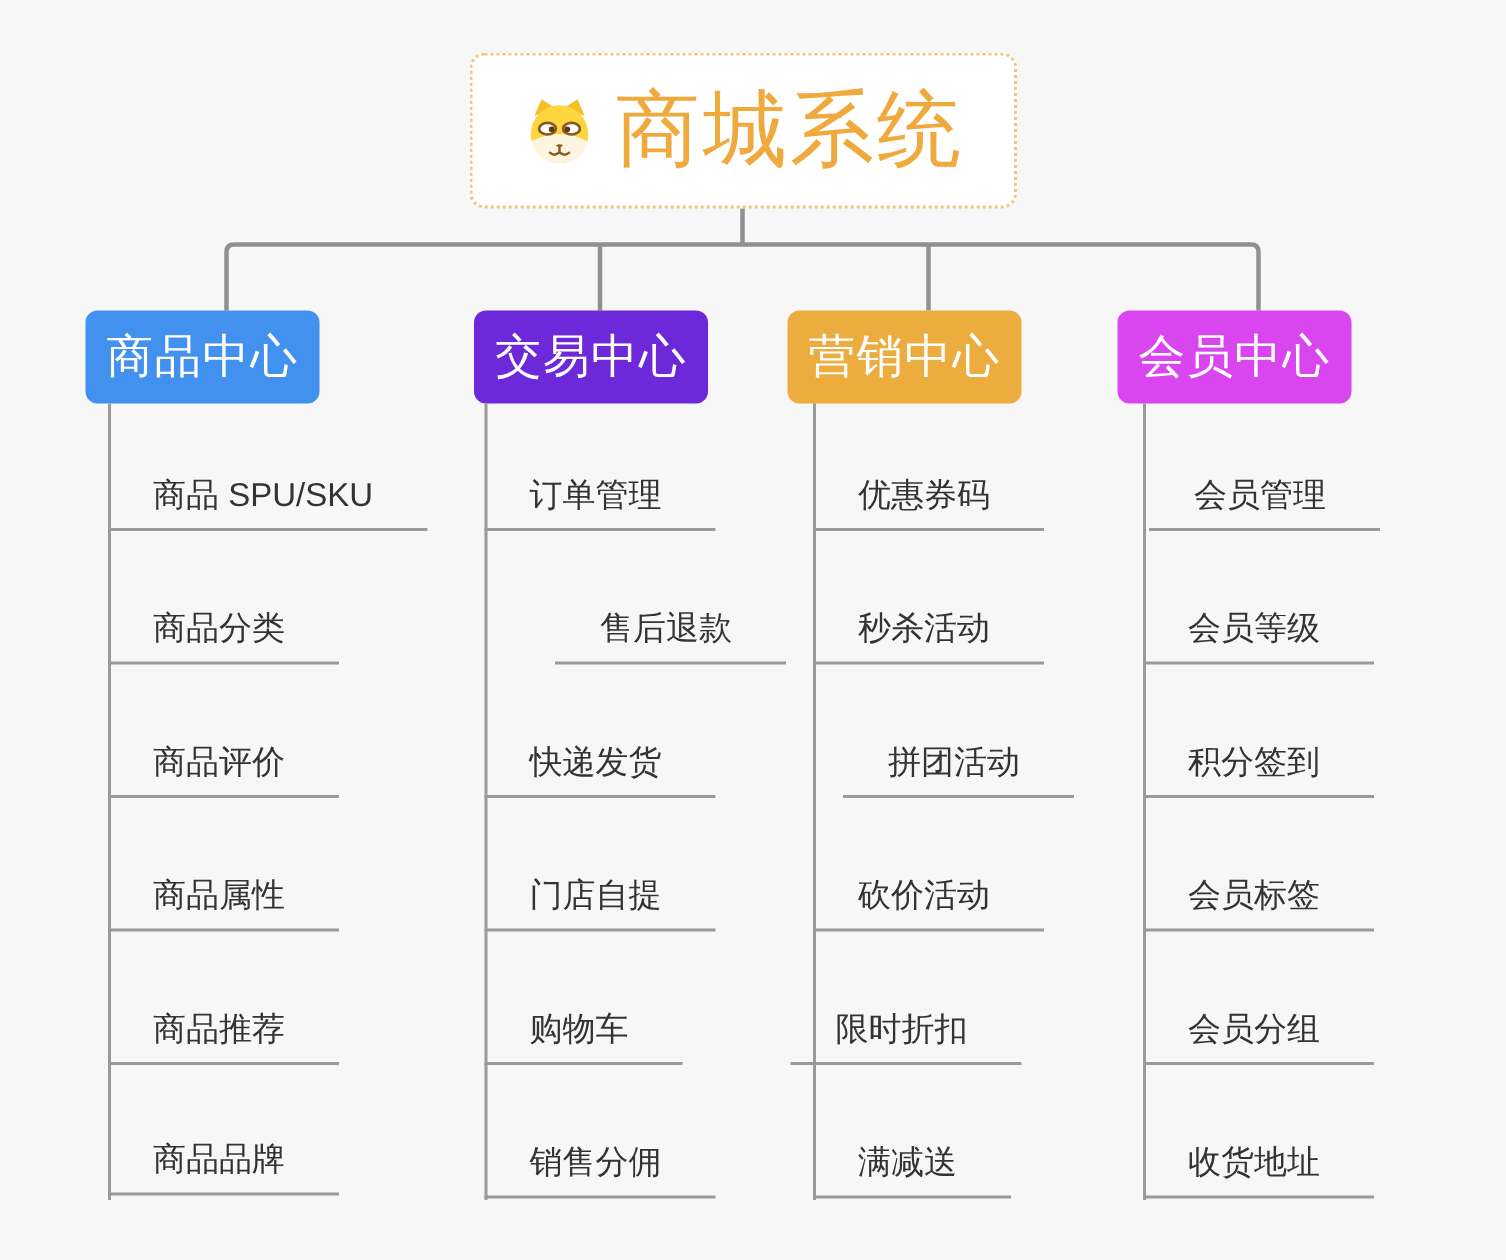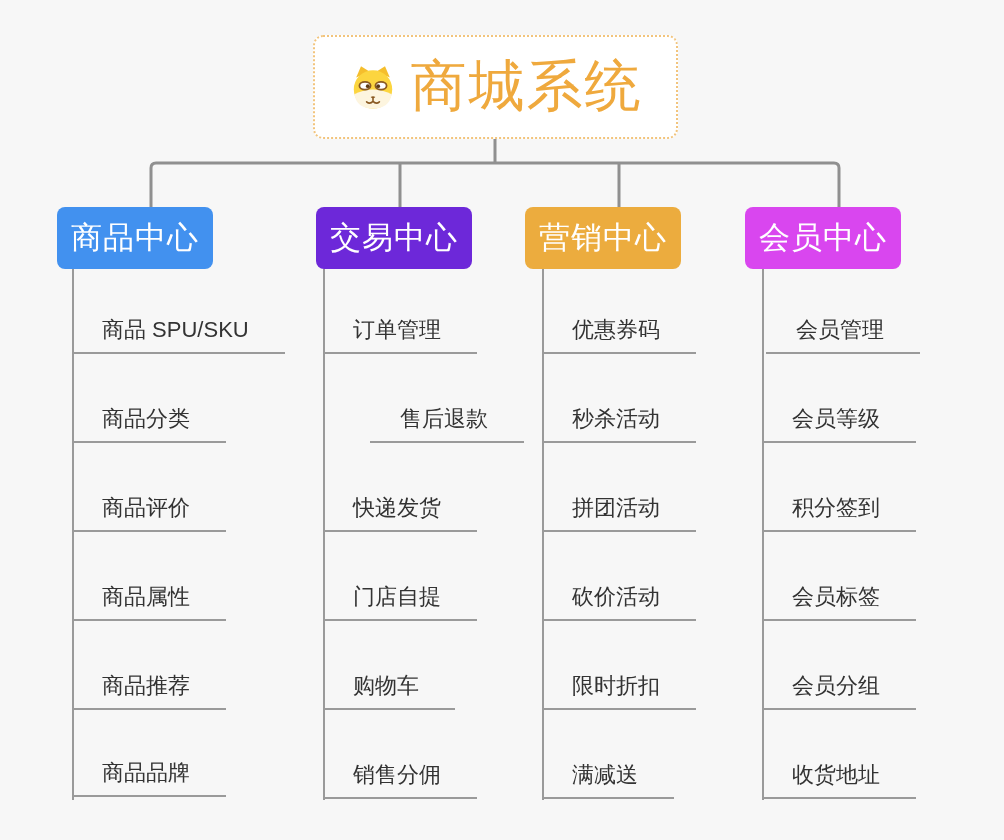--- a/index.html
+++ b/index.html
@@ -123,27 +123,27 @@
       <div class="branch-box" style="left: 525px; background: rgb(236, 172, 62);">
         <span>营销中心</span>
       </div>
       <div class="branch-spine" style="left: 542px;"></div>
       <div class="leaf-item" style="left: 542px; top: 308px;">
         <span>优惠券码</span>
       </div>
       <div class="leaf-item" style="left: 542px; top: 397px;">
         <span>秒杀活动</span>
       </div>
-      <div class="leaf-item" style="left: 542px; top: 486px;">
+      <div class="leaf-item" style="left: 562px; top: 486px;">
         <span>拼团活动</span>
       </div>
       <div class="leaf-item" style="left: 542px; top: 575px;">
         <span>砍价活动</span>
       </div>
-      <div class="leaf-item" style="left: 542px; top: 664px; justify-content: center;">
+      <div class="leaf-item" style="left: 527px; top: 664px; justify-content: center;">
         <span>限时折扣</span>
       </div>
       <div class="leaf-item" style="left: 542px; top: 753px;">
         <span>满减送</span>
       </div>
       <div class="branch-box" style="left: 745px; background: #d946ef;">
         <span>会员中心</span>
       </div>
       <div class="branch-spine" style="left: 762px;"></div>
       <div class="leaf-item" style="left: 766px; top: 308px;">

